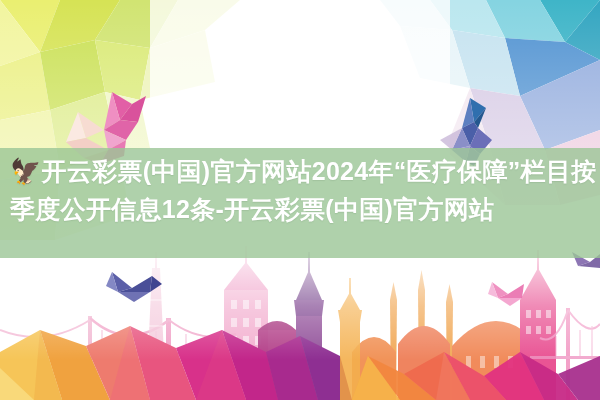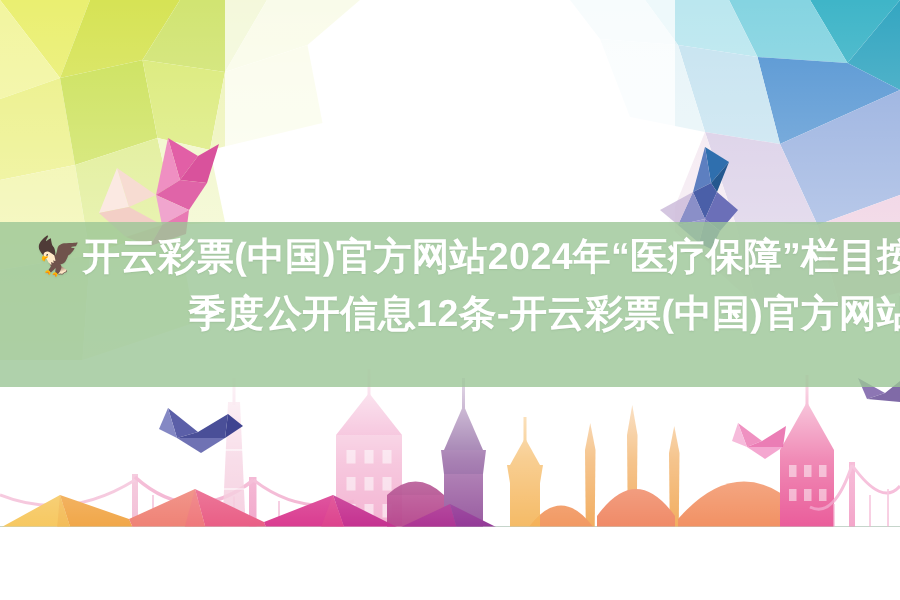--- a/index.html
+++ b/index.html
@@ -1,21 +1,21 @@
 <!DOCTYPE html>
 <html><head>
 <meta charset="utf-8">
 <style>
   html,body{margin:0;padding:0;}
   body{
     width:600px;height:400px;overflow:hidden;
     background:#ffffff;
     font-family:"Liberation Sans","DejaVu Sans",sans-serif;
   }
-  #stage{position:relative;width:600px;height:351px;overflow:hidden;background:#14532d;text-align:right;}
+  #stage{position:relative;width:600px;height:400px;overflow:hidden;background:#8b5cf6;}
   #artwork{position:absolute;inset:0;width:600px;height:400px;}
 
   
   #text-band{
     position:absolute;left:0;top:148px;width:600px;height:110px;
     background:rgba(155,197,150,0.80);
     overflow:hidden;
     box-sizing:border-box;
   }
   #banner-text{

